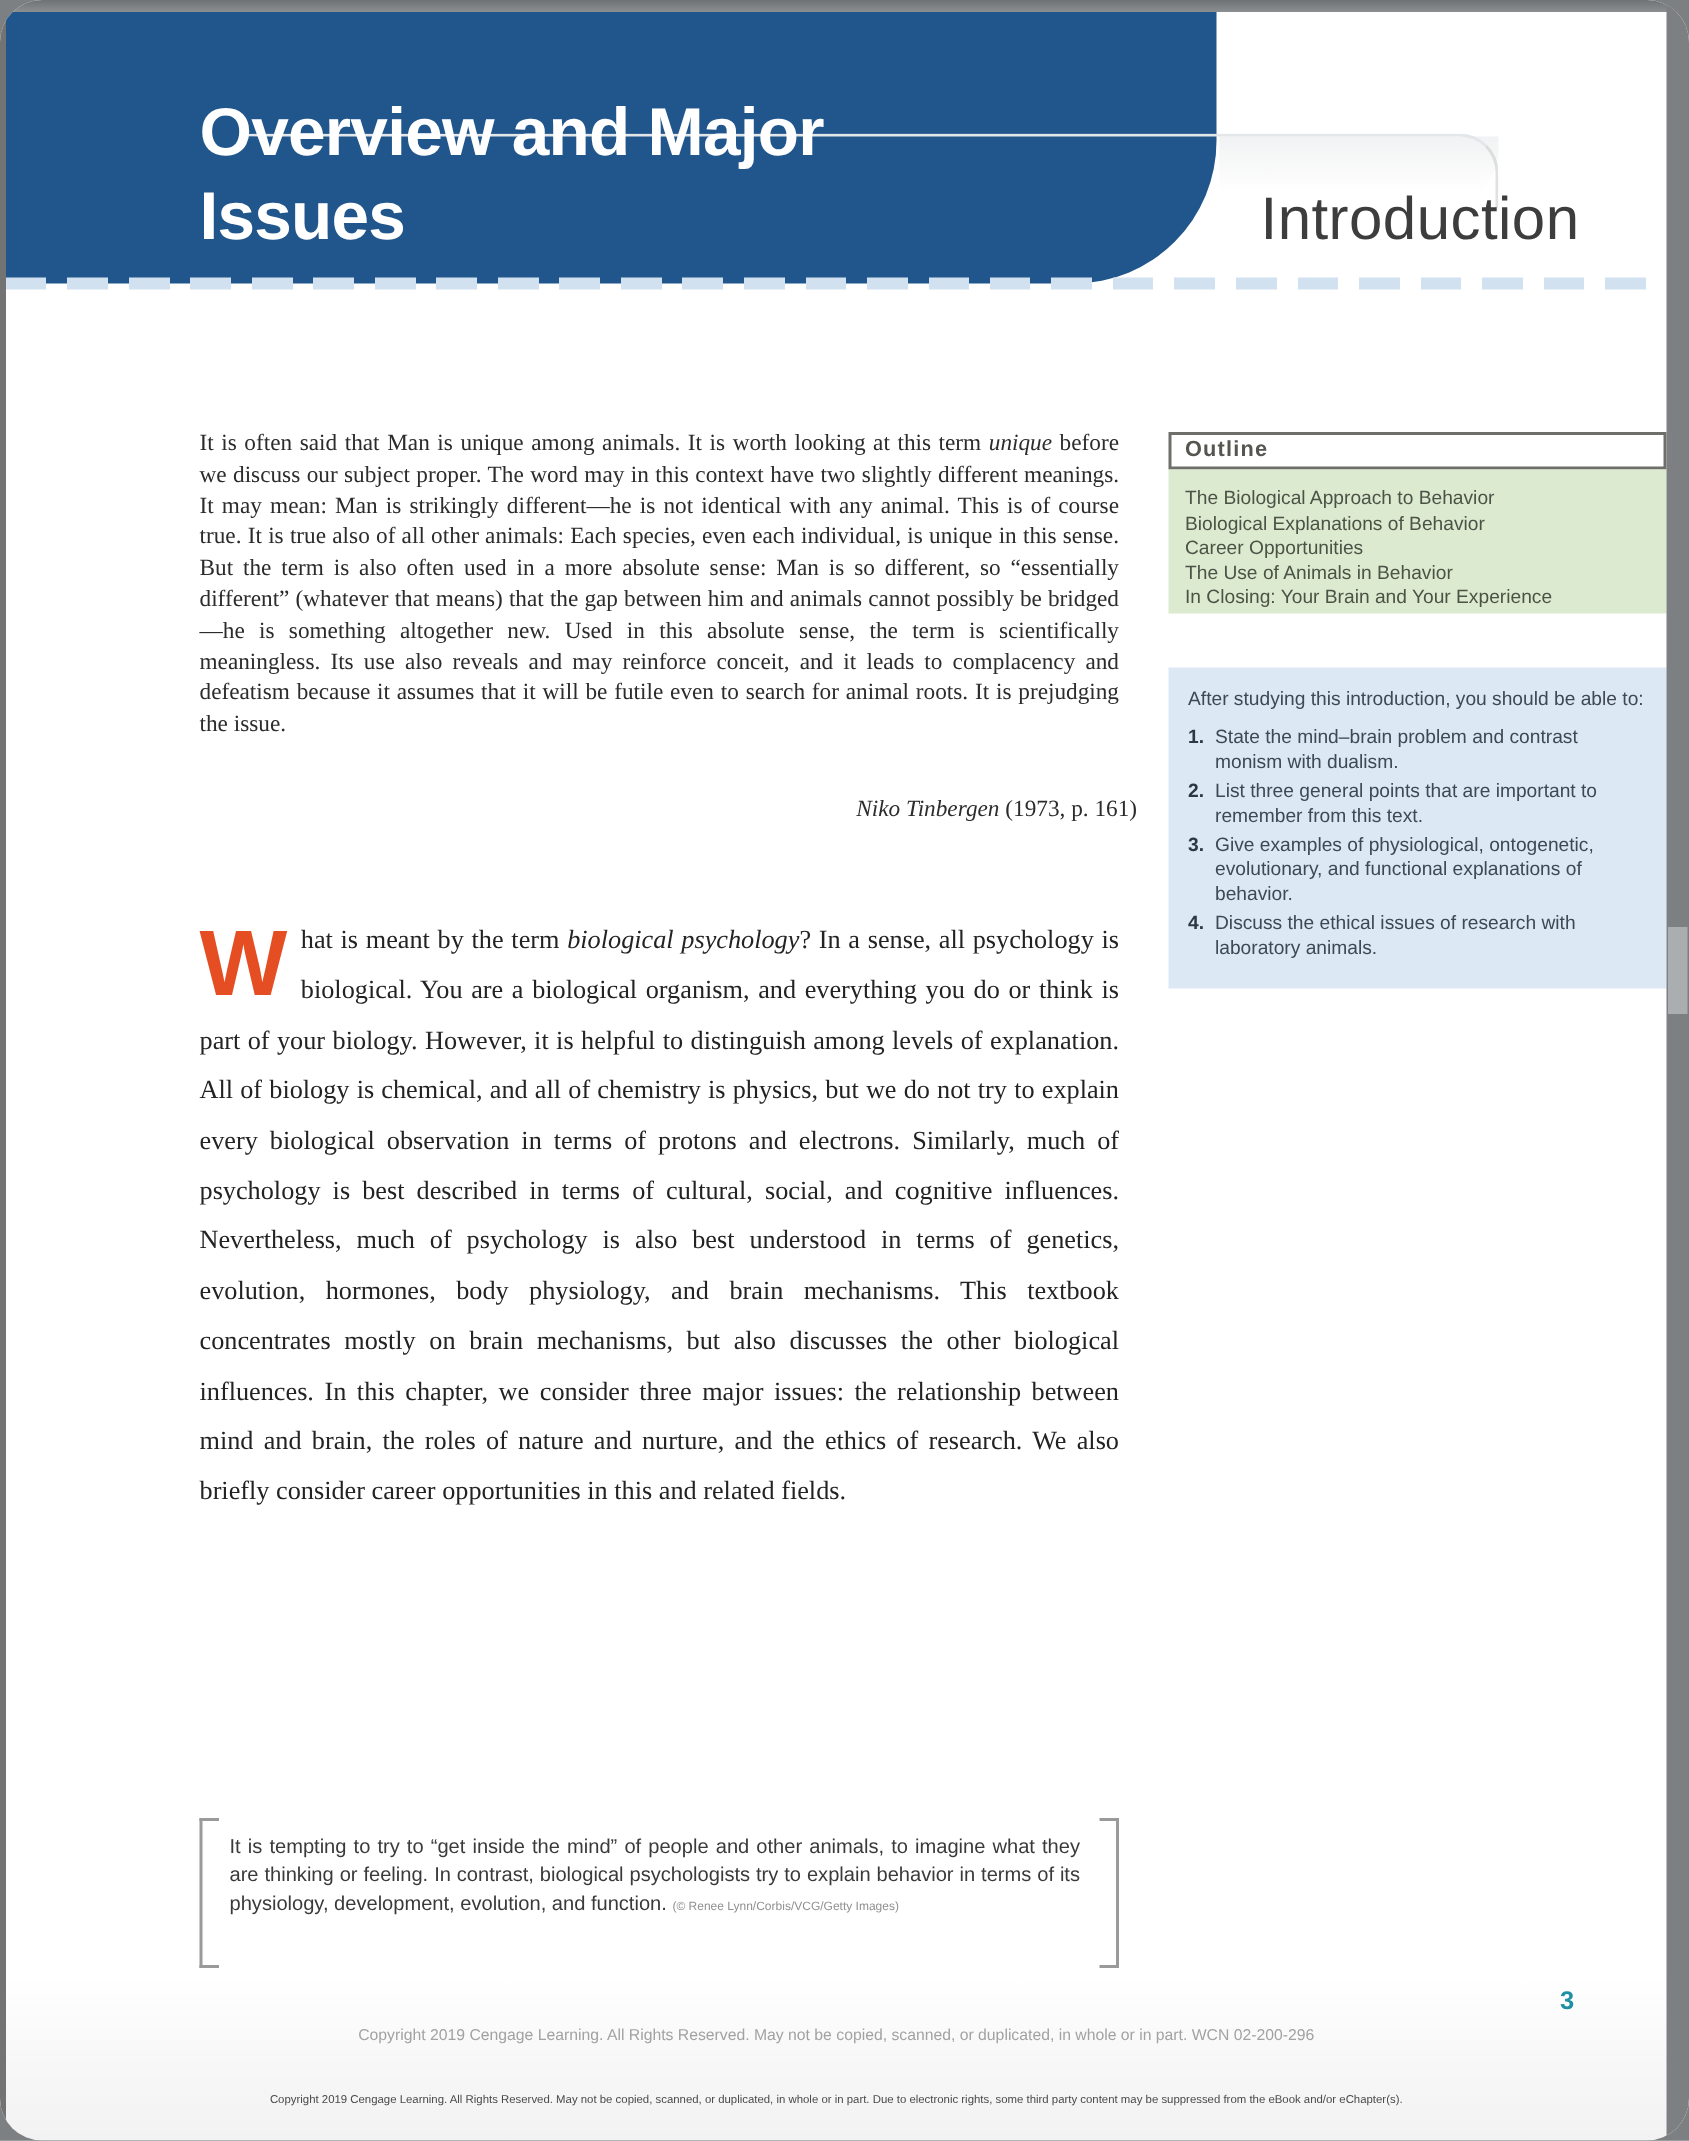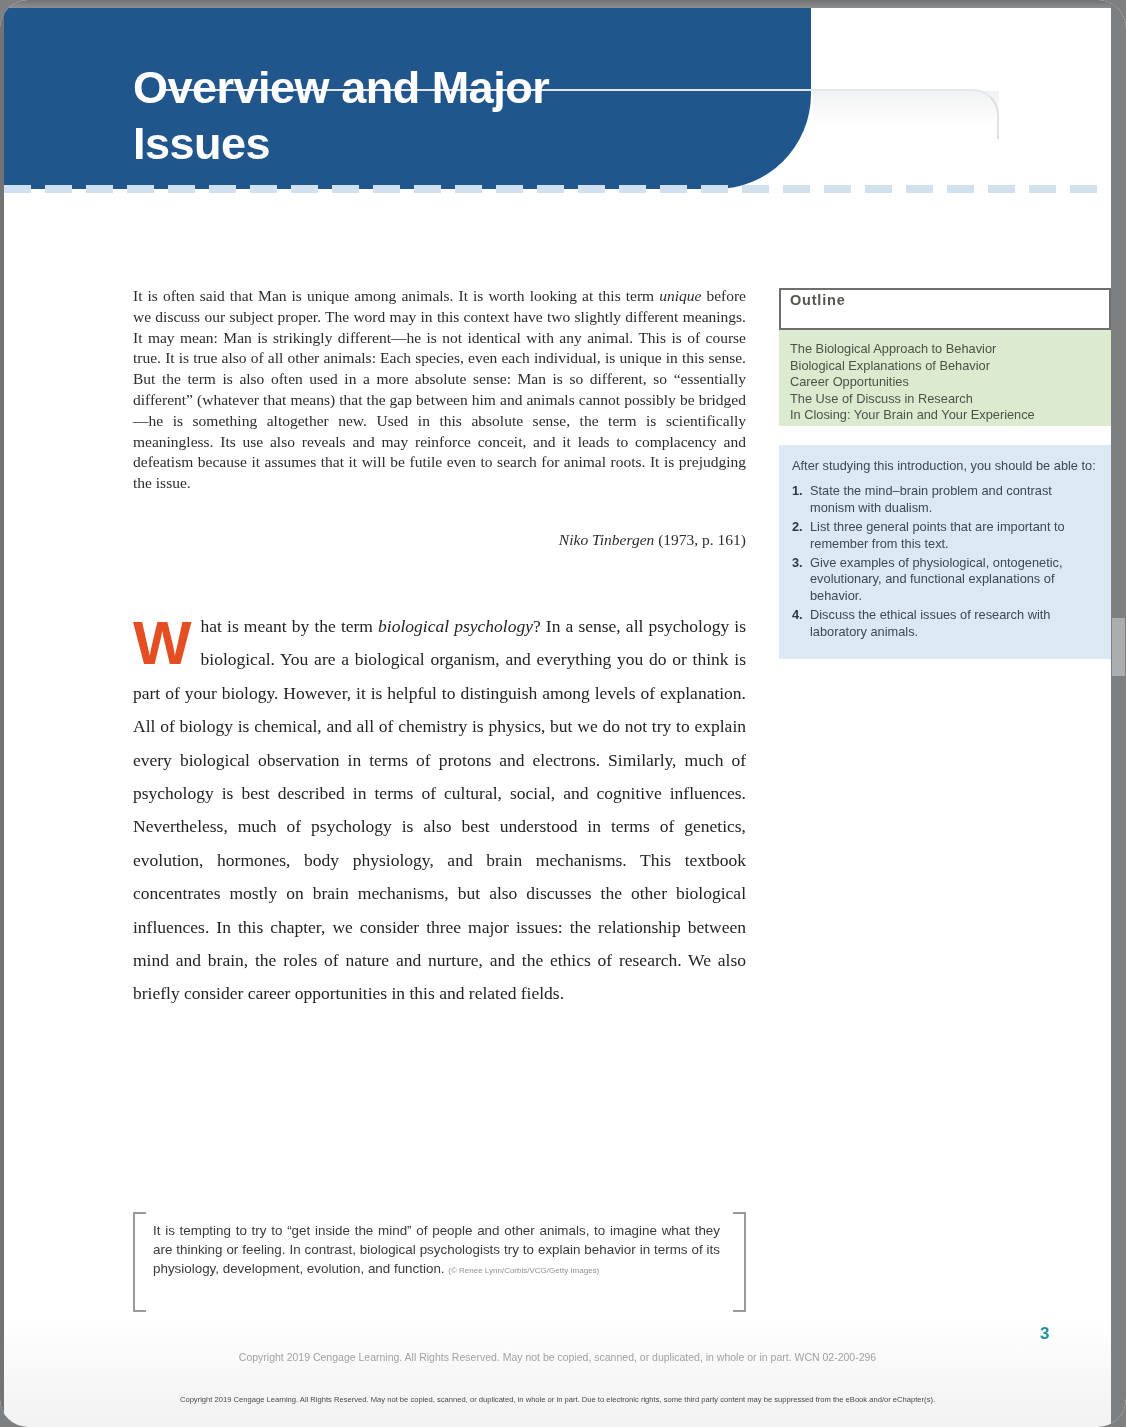--- a/index.html
+++ b/index.html
@@ -19,34 +19,34 @@
   .tab-fill{position:absolute;left:813px;top:91px;width:186px;height:44px;background:linear-gradient(180deg,#f1f2f3 0%,rgba(255,255,255,0) 85%);border-bottom-right-radius:34px;z-index:2;}
   .tab-line{position:absolute;left:163px;top:89px;width:834px;height:48px;border-top:2px solid #e4e7ea;border-right:2px solid rgba(198,200,203,0.55);border-top-right-radius:26px;z-index:3;}
   .section-label{position:absolute;right:73px;top:124px;font-size:40px;font-weight:400;color:#3d3d3d;letter-spacing:0.3px;z-index:5;}
   .dash-row{position:absolute;left:4px;top:185px;width:1107px;height:8px;
     background:repeating-linear-gradient(90deg,#d2e1f0 0px,#d2e1f0 27px,rgba(0,0,0,0) 27px,rgba(0,0,0,0) 41px);z-index:6;}
 
   
   .epigraph{position:absolute;left:133px;top:286px;width:613px;font-family:"Liberation Serif",serif;
     font-size:15.5px;line-height:20.8px;color:#2c2c2c;text-align:justify;}
   .epigraph .it{font-style:italic;}
-  .attribution{position:absolute;left:133px;top:531px;width:613px;text-align:right;
+  .attribution{position:absolute;left:145px;top:531px;width:613px;text-align:right;
     font-family:"Liberation Serif",serif;font-size:15.5px;color:#2c2c2c;}
   .attribution .name{font-style:italic;}
 
   .bodytext{position:absolute;left:133px;top:610px;width:613px;font-family:"Liberation Serif",serif;
     font-size:17.5px;line-height:33.4px;color:#232323;text-align:justify;}
   .bodytext .it{font-style:italic;}
   .dropcap{float:left;font-family:"Liberation Sans",sans-serif;font-weight:700;font-size:62px;line-height:52px;
     color:#e44e22;margin:7px 9px 0 0;}
 
   
   .sidebar-box{position:absolute;left:779px;width:332px;box-sizing:border-box;}
   .box-header{border:2px solid #6e6f6a;background:#ffffff;color:#55564f;font-size:14.5px;font-weight:700;
-    letter-spacing:0.8px;padding:2px 6px 20px 9px;box-sizing:border-box;}
+    letter-spacing:0.8px;padding:2px 6px 3px 9px;box-sizing:border-box;}
   .outline-body{background:#dcead0;padding:11px 10px 2px 11px;font-size:12.8px;line-height:16.6px;color:#4c5346;}
   .lo-body{background:#dce8f4;padding:13px 12px 16px 13px;font-size:12.8px;line-height:16.4px;color:#3f4856;margin-top:26px;}
   .lo-intro{margin-bottom:9px;}
   .lo-item{display:flex;margin-bottom:3px;}
   .lo-num{width:18px;flex-shrink:0;font-weight:700;color:#2e3744;}
   .lo-text{flex:1;}
 
   
   .opposite{position:absolute;left:133px;top:1212px;width:613px;height:100px;box-sizing:border-box;}
   .bracket{position:absolute;top:0;width:13px;height:100%;box-sizing:border-box;}
@@ -68,34 +68,35 @@
 </style>
 </head>
 <body>
 
 <div class="page">
 
   <div class="banner"></div>
   <div class="tab-fill"></div>
   <div class="tab-line"></div>
   <div class="chapter-title">Overview and Major Issues</div>
+  <div class="section-label">Introduction</div>
   <div class="dash-row"></div>
 
   <div class="epigraph"><span>It is often said that Man is unique among animals. It is worth looking at this term </span><span class="it">unique</span><span> before we discuss our subject proper. The word may in this context have two slightly different meanings. It may mean: Man is strikingly different—he is not identical with any animal. This is of course true. It is true also of all other animals: Each species, even each individual, is unique in this sense. But the term is also often used in a more absolute sense: Man is so different, so “essentially different” (whatever that means) that the gap between him and animals cannot possibly be bridged—he is something altogether new. Used in this absolute sense, the term is scientifically meaningless. Its use also reveals and may reinforce conceit, and it leads to complacency and defeatism because it assumes that it will be futile even to search for animal roots. It is prejudging the issue.</span></div>
   <div class="attribution"><span class="name">Niko Tinbergen</span><span> (1973, p. 161)</span></div>
 
   <div class="bodytext"><span class="dropcap">W</span><span>hat is meant by the term </span><span class="it">biological psychology</span><span>? In a sense, all psychology is biological. You are a biological organism, and everything you do or think is part of your biology. However, it is helpful to distinguish among levels of explanation. All of biology is chemical, and all of chemistry is physics, but we do not try to explain every biological observation in terms of protons and electrons. Similarly, much of psychology is best described in terms of cultural, social, and cognitive influences. Nevertheless, much of psychology is also best understood in terms of genetics, evolution, hormones, body physiology, and brain mechanisms. This textbook concentrates mostly on brain mechanisms, but also discusses the other biological influences. In this chapter, we consider three major issues: the relationship between mind and brain, the roles of nature and nurture, and the ethics of research. We also briefly consider career opportunities in this and related fields.</span></div>
 
   <div class="sidebar-box" style="top:288px;">
     <div class="box-header">Outline</div>
     <div class="outline-body">
       <div>The Biological Approach to Behavior</div>
       <div>Biological Explanations of Behavior</div>
       <div>Career Opportunities</div>
-      <div>The Use of Discuss in Research</div>
+      <div>The Use of Animals in Behavior</div>
       <div>In Closing: Your Brain and Your Experience</div>
     </div>
   </div>
 
   <div class="sidebar-box" style="top:419px;">
     <div class="lo-body">
       <div class="lo-intro">After studying this introduction, you should be able to:</div>
       <div class="lo-item">
         <span class="lo-num">1.</span>
         <span class="lo-text">State the mind–brain problem and contrast monism with dualism.</span>

